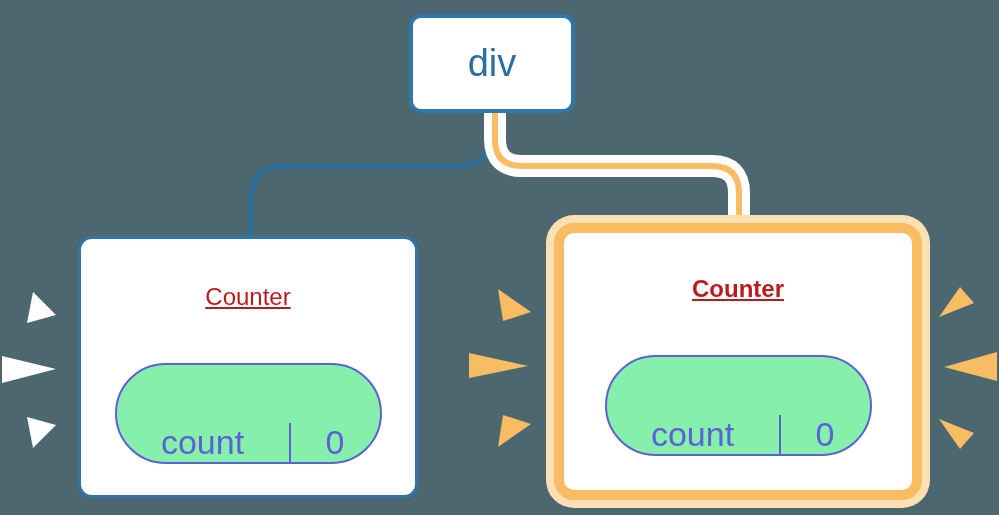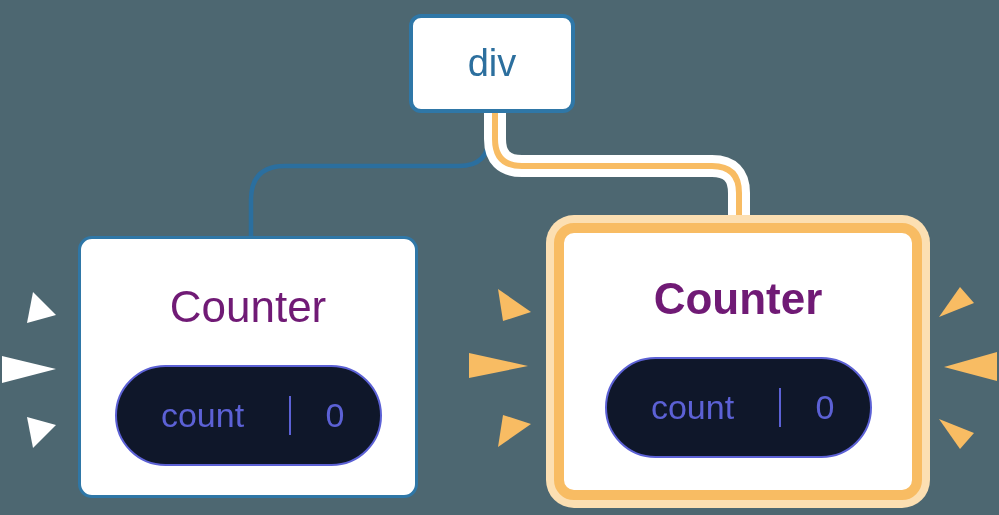--- a/index.html
+++ b/index.html
@@ -63,39 +63,40 @@
   .counter-card.highlighted {
     left: 554px; top: 223px;
     width: 368px; height: 277px;
     border: 10px solid #f8bc63;
     box-shadow: 0 0 0 8px #fcdfb2;
     border-radius: 20px;
     padding-top: 44px;
   }
 
   .counter-title {
-    color: #701a75;
-    font-size: 44px;
+    color: #b91c1c;
+    font-size: 24px;
     font-weight: 400;
     line-height: 1;
+    text-decoration: underline;
   }
   .counter-card.highlighted .counter-title {
     font-weight: 700;
   }
 
   .state-pill {
-    margin-top: 36px;
+    margin-top: 54px;
     width: 267px; height: 101px;
     border: 2.5px solid #5c61d5;
     border-radius: 52px;
     box-sizing: border-box;
     display: flex;
-    align-items: center;
+    align-items: flex-end;
     overflow: hidden;
-    background: #0f172a;
+    background: #86efac;
   }
   .state-name-cell {
     width: 172px;
     display: flex;
     align-items: center;
     justify-content: center;
     border-right: 2.5px solid #5c61d5;
   }
   .state-value-cell {
     flex: 1;

